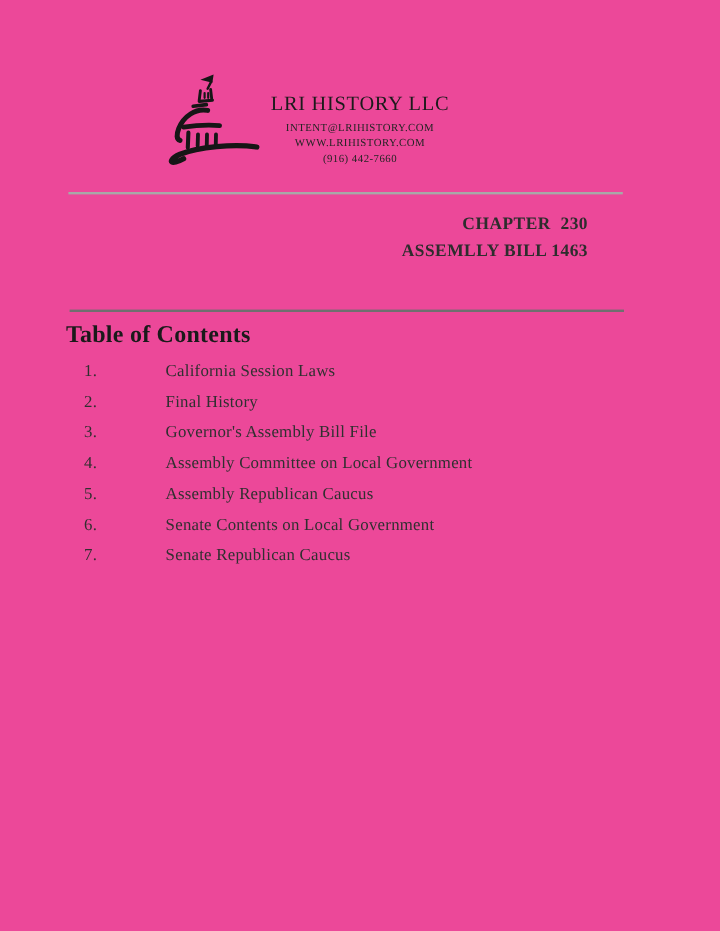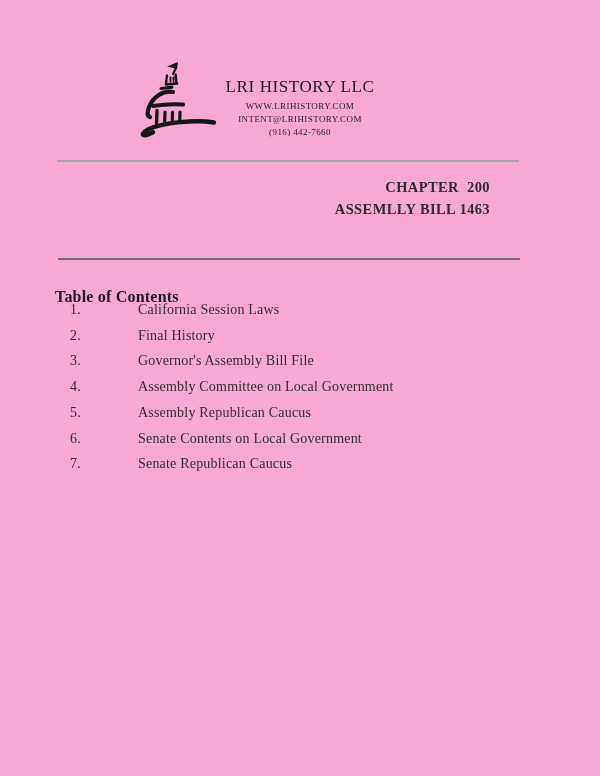--- a/index.html
+++ b/index.html
@@ -3,21 +3,21 @@
 <meta charset="utf-8">
 <style>
   * { margin:0; padding:0; box-sizing:border-box; }
   html,body { background:#ffffff; }
   body { font-family:"Liberation Serif", serif; }
 
   .page {
     position:relative;
     width:600px;
     height:776px;
-    background:#f9a8d4;
+    background:#ec4899;
     margin:0 auto;
     overflow:hidden;
   }
 
   
   .letterhead-logo {
     position:absolute;
     left:137px;
     top:59px;
     width:82px;
@@ -74,23 +74,23 @@
     line-height:21.5px;
     letter-spacing:0.4px;
     color:#2d2d2d;
   }
   .statutes .stat-line { white-space:pre; }
 
   
   .toc-title {
     position:absolute;
     left:55px;
-    top:288px;
+    top:268px;
     font-weight:bold;
-    font-size:16px;
+    font-size:20px;
     letter-spacing:0.2px;
     color:#1a1a1a;
   }
   .toc-list {
     position:absolute;
     left:70px;
     top:297px;
     width:430px;
   }
   .toc-item {
@@ -139,29 +139,29 @@
     <path class="logo-stroke" d="M20,51.5 L19.5,64" stroke-width="3.4"></path>
     <path class="logo-stroke" d="M28,53 L27.7,62.5" stroke-width="3.2"></path>
     <path class="logo-stroke" d="M35.5,53 L35.3,62.5" stroke-width="3.2"></path>
     <path class="logo-stroke" d="M43,53 L42.8,62.5" stroke-width="3.2"></path>
 
     <path class="logo-stroke" d="M77,63.5 C58,60.5 28,63.5 13,69.5 C6,72.5 3,77.5 9.5,76 C12,75.4 14,74.4 16,73.3" stroke-width="4.4"></path>
   </svg>
 
   <div class="letterhead-text">
     <div class="company-name">LRI HISTORY LLC</div>
+    <div class="contact-line">INTENT@LRIHISTORY.COM</div>
     <div class="contact-line">WWW.LRIHISTORY.COM</div>
-    <div class="contact-line">INTENT@LRIHISTORY.COM</div>
     <div class="contact-line">(916) 442-7660</div>
   </div>
 
   <div class="rule-top"></div>
 
   <div class="statutes">
-    <div class="stat-line">CHAPTER  200</div>
+    <div class="stat-line">CHAPTER  230</div>
     <div class="stat-line">ASSEMLLY BILL 1463</div>
   </div>
 
   <div class="rule-bottom"></div>
 
   <div class="toc-title">Table of Contents</div>
 
   <div class="toc-list">
     <div class="toc-item">
       <span class="toc-num">1.</span>

